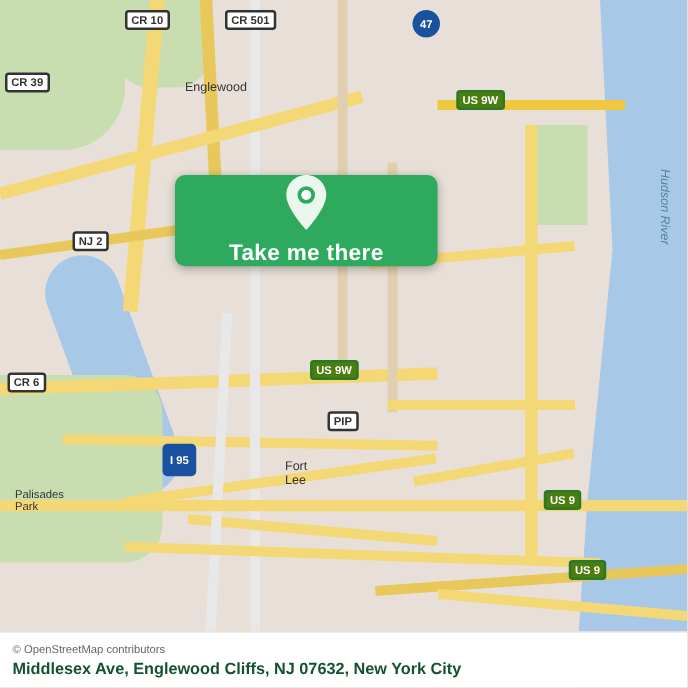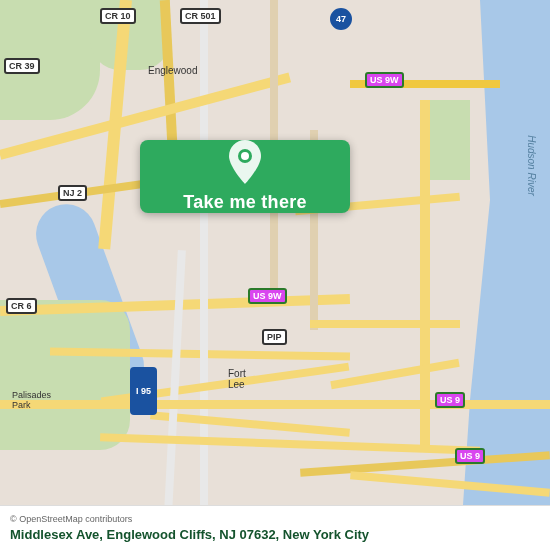--- a/index.html
+++ b/index.html
@@ -163,21 +163,21 @@
       border: 2px solid #333;
       border-radius: 3px;
       font-size: 9px;
       font-weight: bold;
       padding: 1px 3px;
       color: #333;
       white-space: nowrap;
     }
 
     .route-badge.green {
-      background: #d946ef;
+      background: #4d7c0f;
       color: white;
       border-color: #2a7a2a;
     }
 
     .route-badge.blue {
       background: #1a52a0;
       color: white;
       border-color: #1a52a0;
       border-radius: 50%;
       width: 22px; height: 22px;
@@ -323,21 +323,21 @@
 
   <span class="map-label" style="top:160px;right:-12px;">Hudson River</span>
 
   <div class="route-badge" style="top:8px;left:100px;">CR 10</div>
   <div class="route-badge" style="top:8px;left:180px;">CR 501</div>
   <div class="route-badge blue" style="top:8px;left:330px;">47</div>
   <div class="route-badge" style="top:58px;left:4px;">CR 39</div>
   <div class="route-badge green" style="top:72px;left:365px;">US 9W</div>
   <div class="route-badge" style="top:185px;left:58px;">NJ 2</div>
   <div class="route-badge" style="top:298px;left:6px;">CR 6</div>
-  <div class="route-badge blue" style="top:355px;left:130px;border-radius:4px;width:auto;height:auto;padding:17px 4px;margin-top:12px;">I 95</div>
+  <div class="route-badge blue" style="top:355px;left:130px;border-radius:4px;width:auto;height:auto;padding:6px 4px;">I 95</div>
   <div class="route-badge" style="top:329px;left:262px;">PIP</div>
   <div class="route-badge green" style="top:288px;left:248px;">US 9W</div>
   <div class="route-badge green" style="top:392px;left:435px;">US 9</div>
   <div class="route-badge green" style="top:448px;left:455px;">US 9</div>
 
   <div id="button-overlay">
 
     <svg id="pin-icon" viewBox="0 0 36 44" fill="none" xmlns="http://www.w3.org/2000/svg">
       <path d="M18 0C9.16 0 2 7.16 2 16C2 27 18 44 18 44C18 44 34 27 34 16C34 7.16 26.84 0 18 0Z" fill="white" fill-opacity="0.9"></path>
       <circle cx="18" cy="16" r="7" fill="#2eaa5e"></circle>

